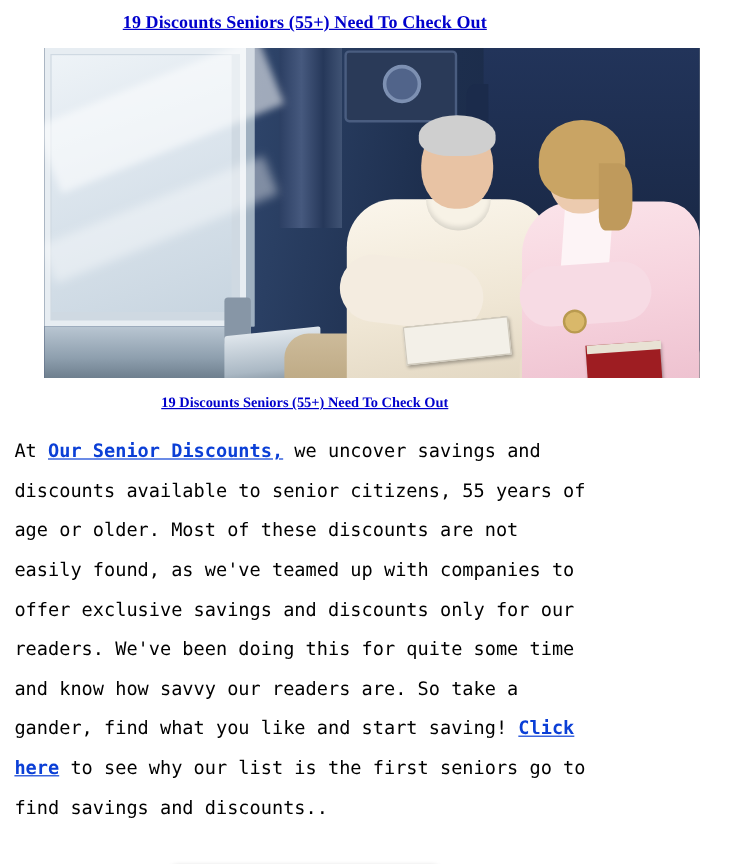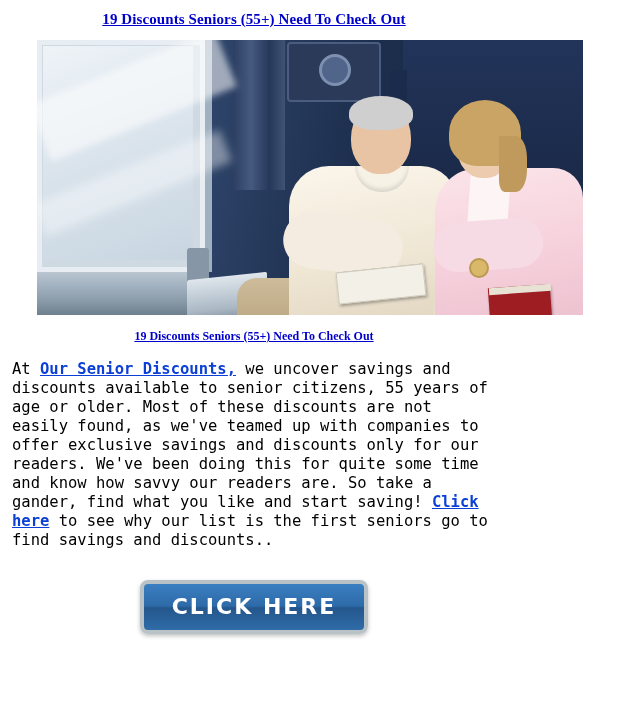--- a/index.html
+++ b/index.html
@@ -298,21 +298,21 @@
     font-family: "Liberation Serif", serif;
     font-weight: bold;
     font-size: 12px;
   }
 
   
   .body-copy {
     margin: 16px 12px 0 12px;
     font-family: "DejaVu Sans Mono", monospace;
     font-size: 15.5px;
-    line-height: 19px;
+    line-height: 33px;
     color: #000000;
     text-align: left;
     letter-spacing: 0px;
   }
   .body-copy a,
   .body-copy .lnk {
     color: #0b3fd6;
     font-weight: bold;
     text-decoration: underline;
   }

